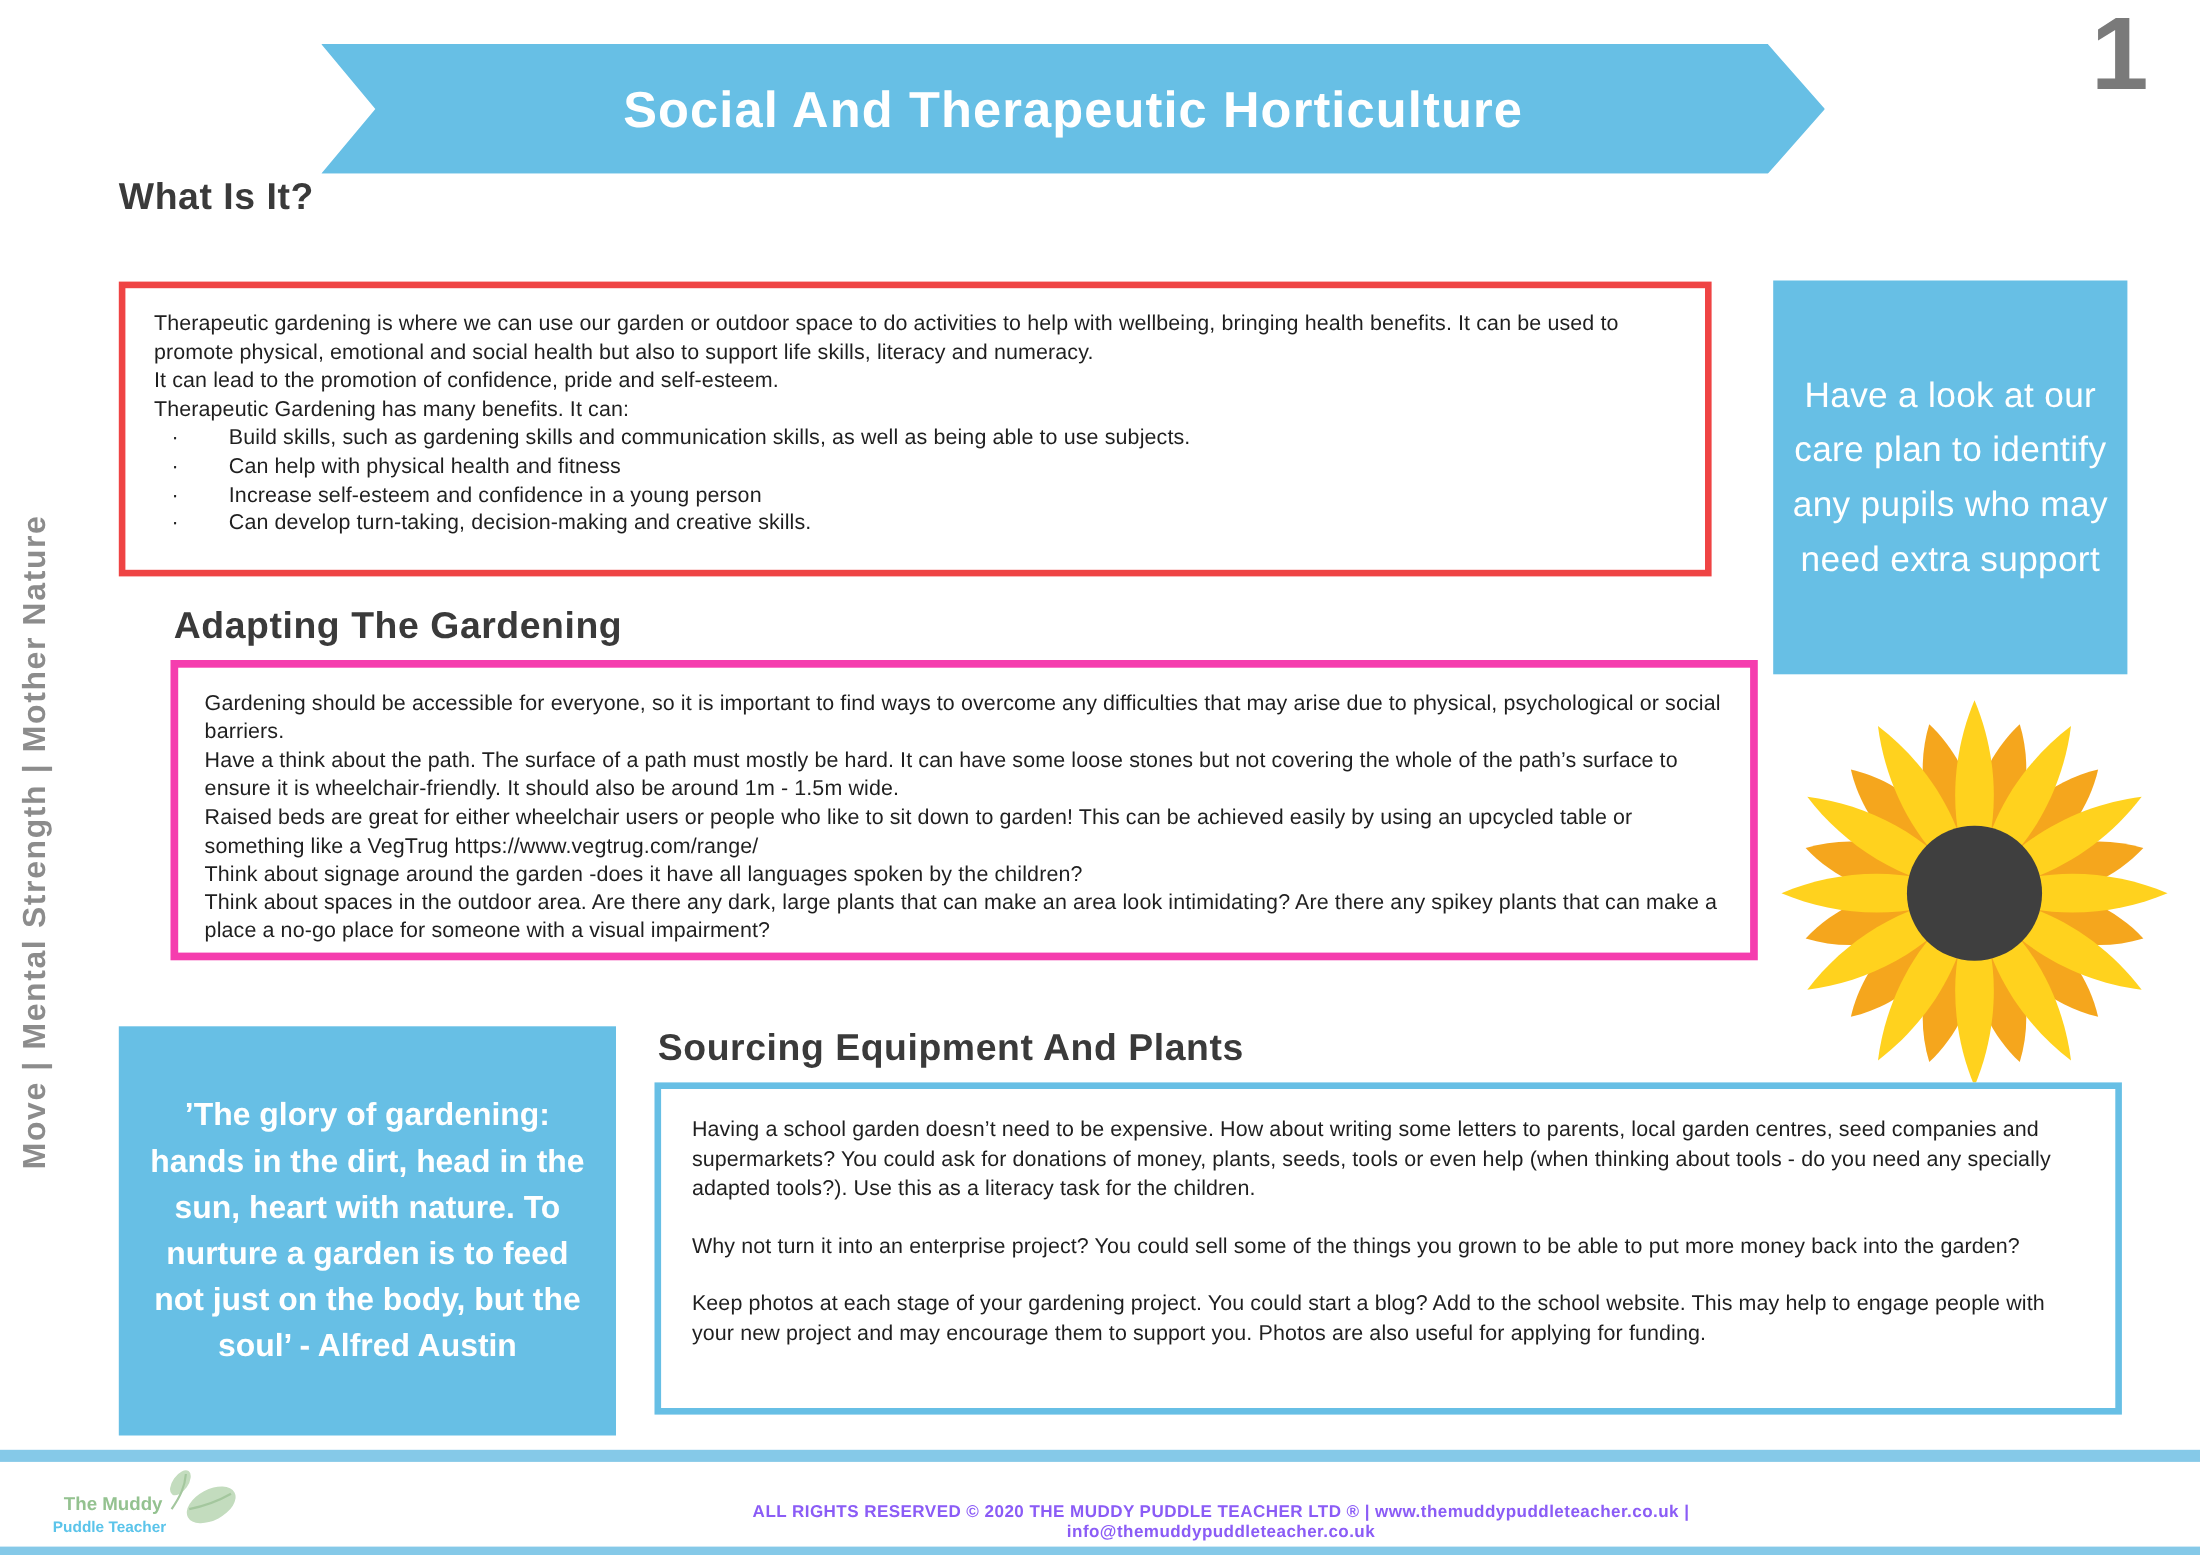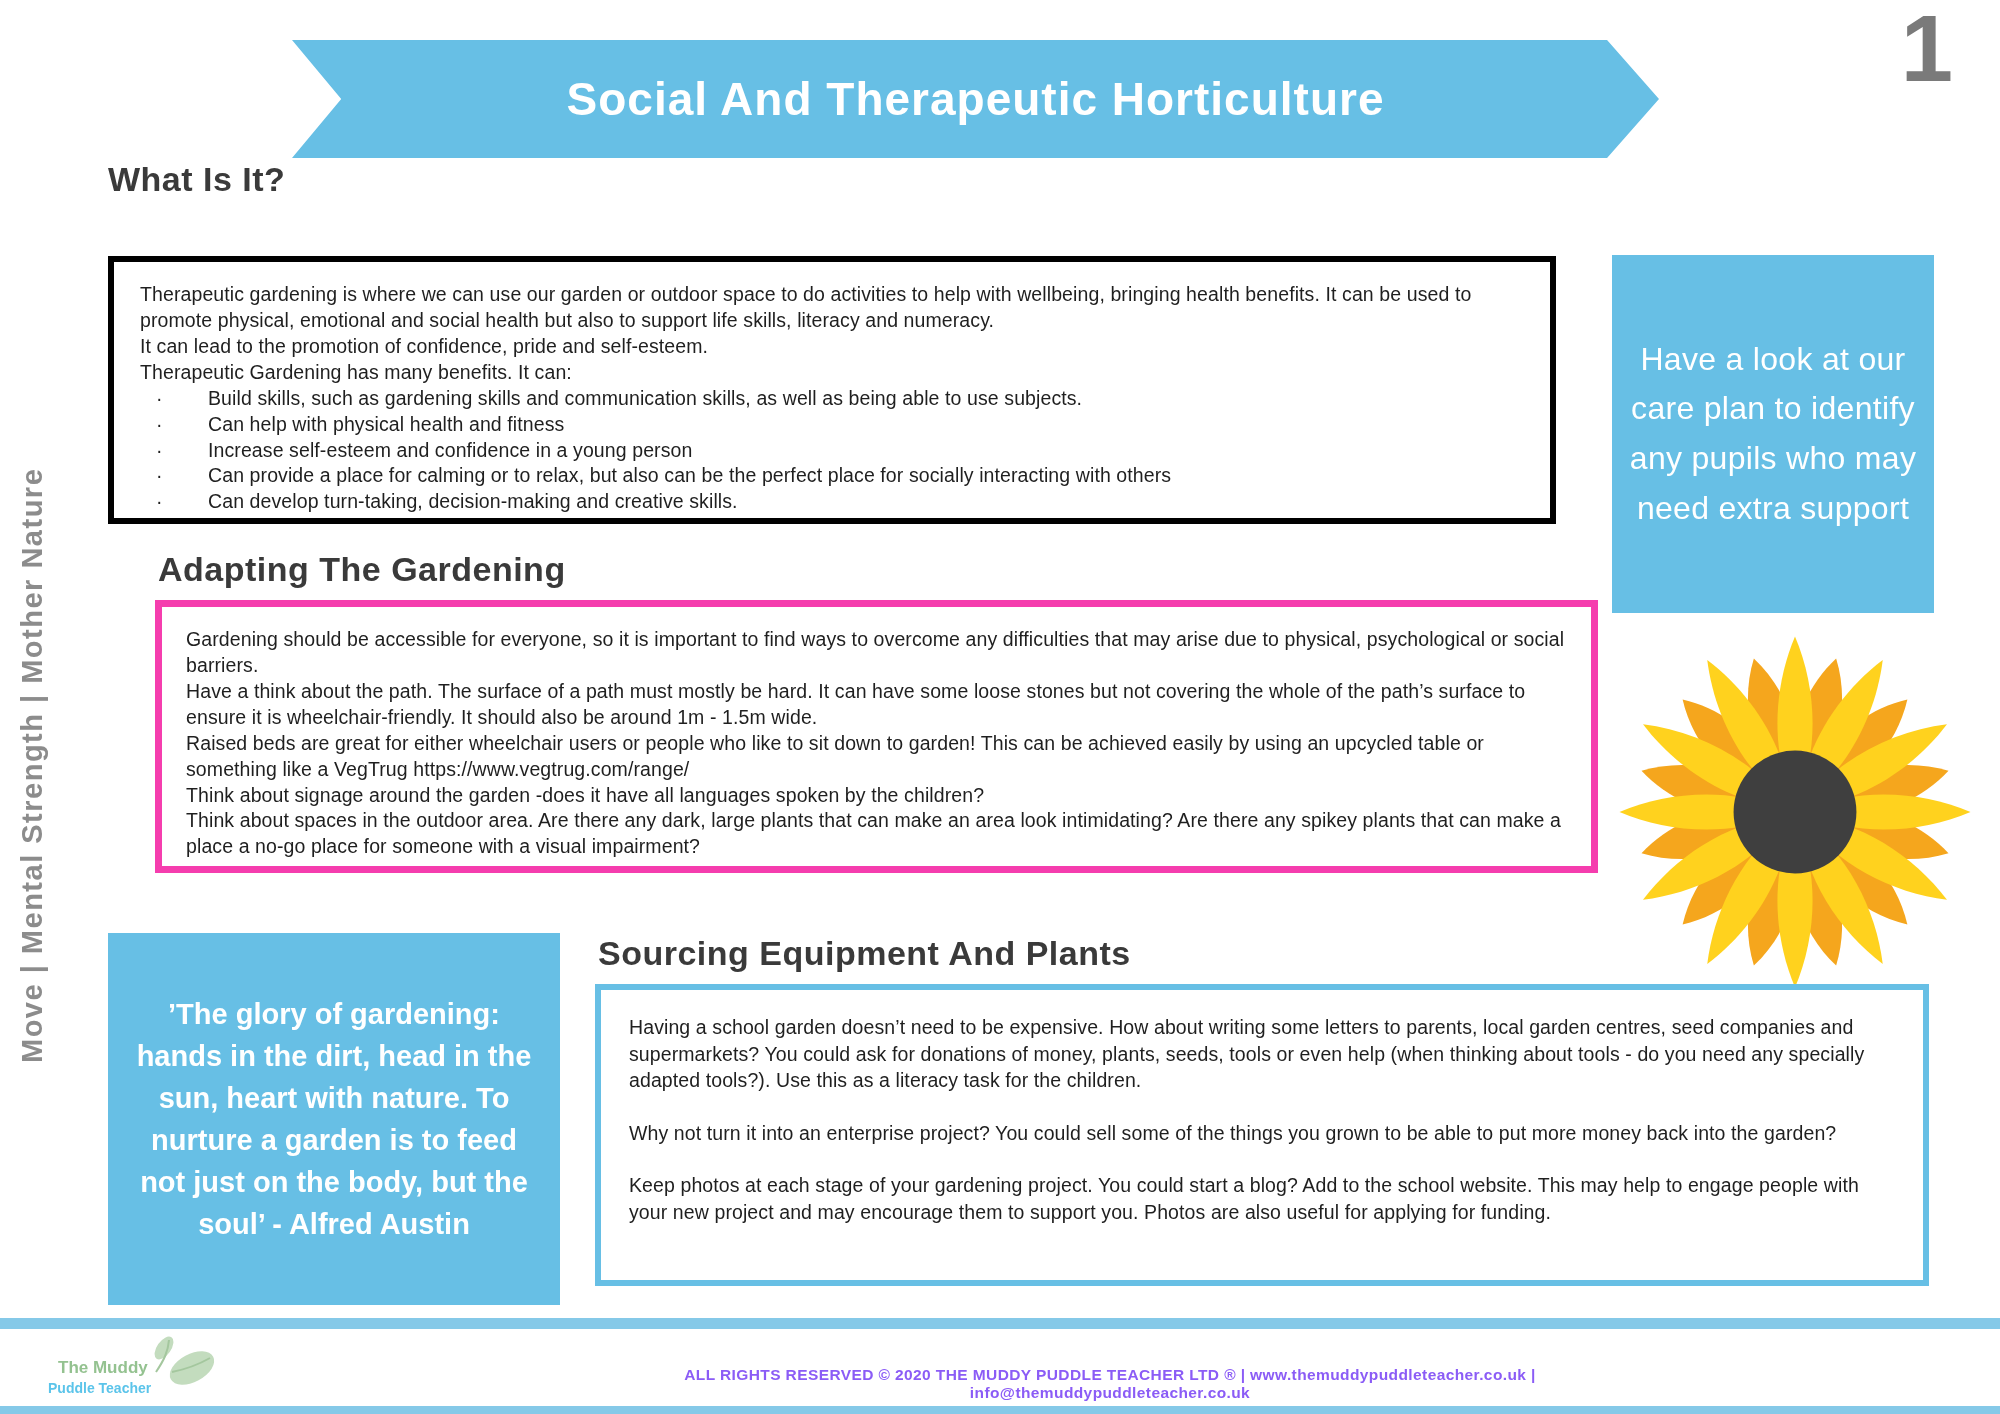--- a/index.html
+++ b/index.html
@@ -41,21 +41,21 @@
 
   
   .text-box {
     position:absolute; background:#ffffff; box-sizing:border-box;
     color:#1f1f1f; font-size:19.5px; line-height:1.33; letter-spacing:0.1px;
   }
   .text-box p { margin:0; }
 
   .what-box {
     left:108px; top:256px; width:1448px; height:268px;
-    border:6px solid #000000; padding:20px 26px;
+    border:6px solid #ef4444; padding:20px 26px;
   }
   .bullet-row { position:relative; padding-left:68px; }
   .bullet-row::before { content:"\00B7"; position:absolute; left:16px; top:0; }
 
   .pink-box {
     left:155px; top:600px; width:1443px; height:273px;
     border:7px solid #f53dae; padding:20px 24px;
   }
 
   .sourcing-box {
@@ -113,21 +113,20 @@
   <div class="side-tagline">Move | Mental Strength | Mother Nature</div>
 
   <h2 class="section-heading h-what">What Is It?</h2>
   <div class="text-box what-box">
     <p>Therapeutic gardening is where we can use our garden or outdoor space to do activities to help with wellbeing, bringing health benefits. It can be used to promote physical, emotional and social health but also to support life skills, literacy and numeracy.</p>
     <p>It can lead to the promotion of confidence, pride and self-esteem.</p>
     <p>Therapeutic Gardening has many benefits. It can:</p>
     <div class="bullet-row"><span>Build skills, such as gardening skills and communication skills, as well as being able to use subjects.</span></div>
     <div class="bullet-row"><span>Can help with physical health and fitness</span></div>
     <div class="bullet-row"><span>Increase self-esteem and confidence in a young person</span></div>
-    <div class="bullet-row"><span>Can provide a place for calming or to relax, but also can be the perfect place for socially interacting with others</span></div>
     <div class="bullet-row"><span>Can develop turn-taking, decision-making and creative skills.</span></div>
   </div>
 
   <div class="care-box">
     <p>Have a look at our care plan to identify any pupils who may need extra support</p>
   </div>
 
   <h2 class="section-heading h-adapting">Adapting The Gardening</h2>
   <div class="text-box pink-box">
     <p>Gardening should be accessible for everyone, so it is important to find ways to overcome any difficulties that may arise due to physical, psychological or social barriers.</p>

